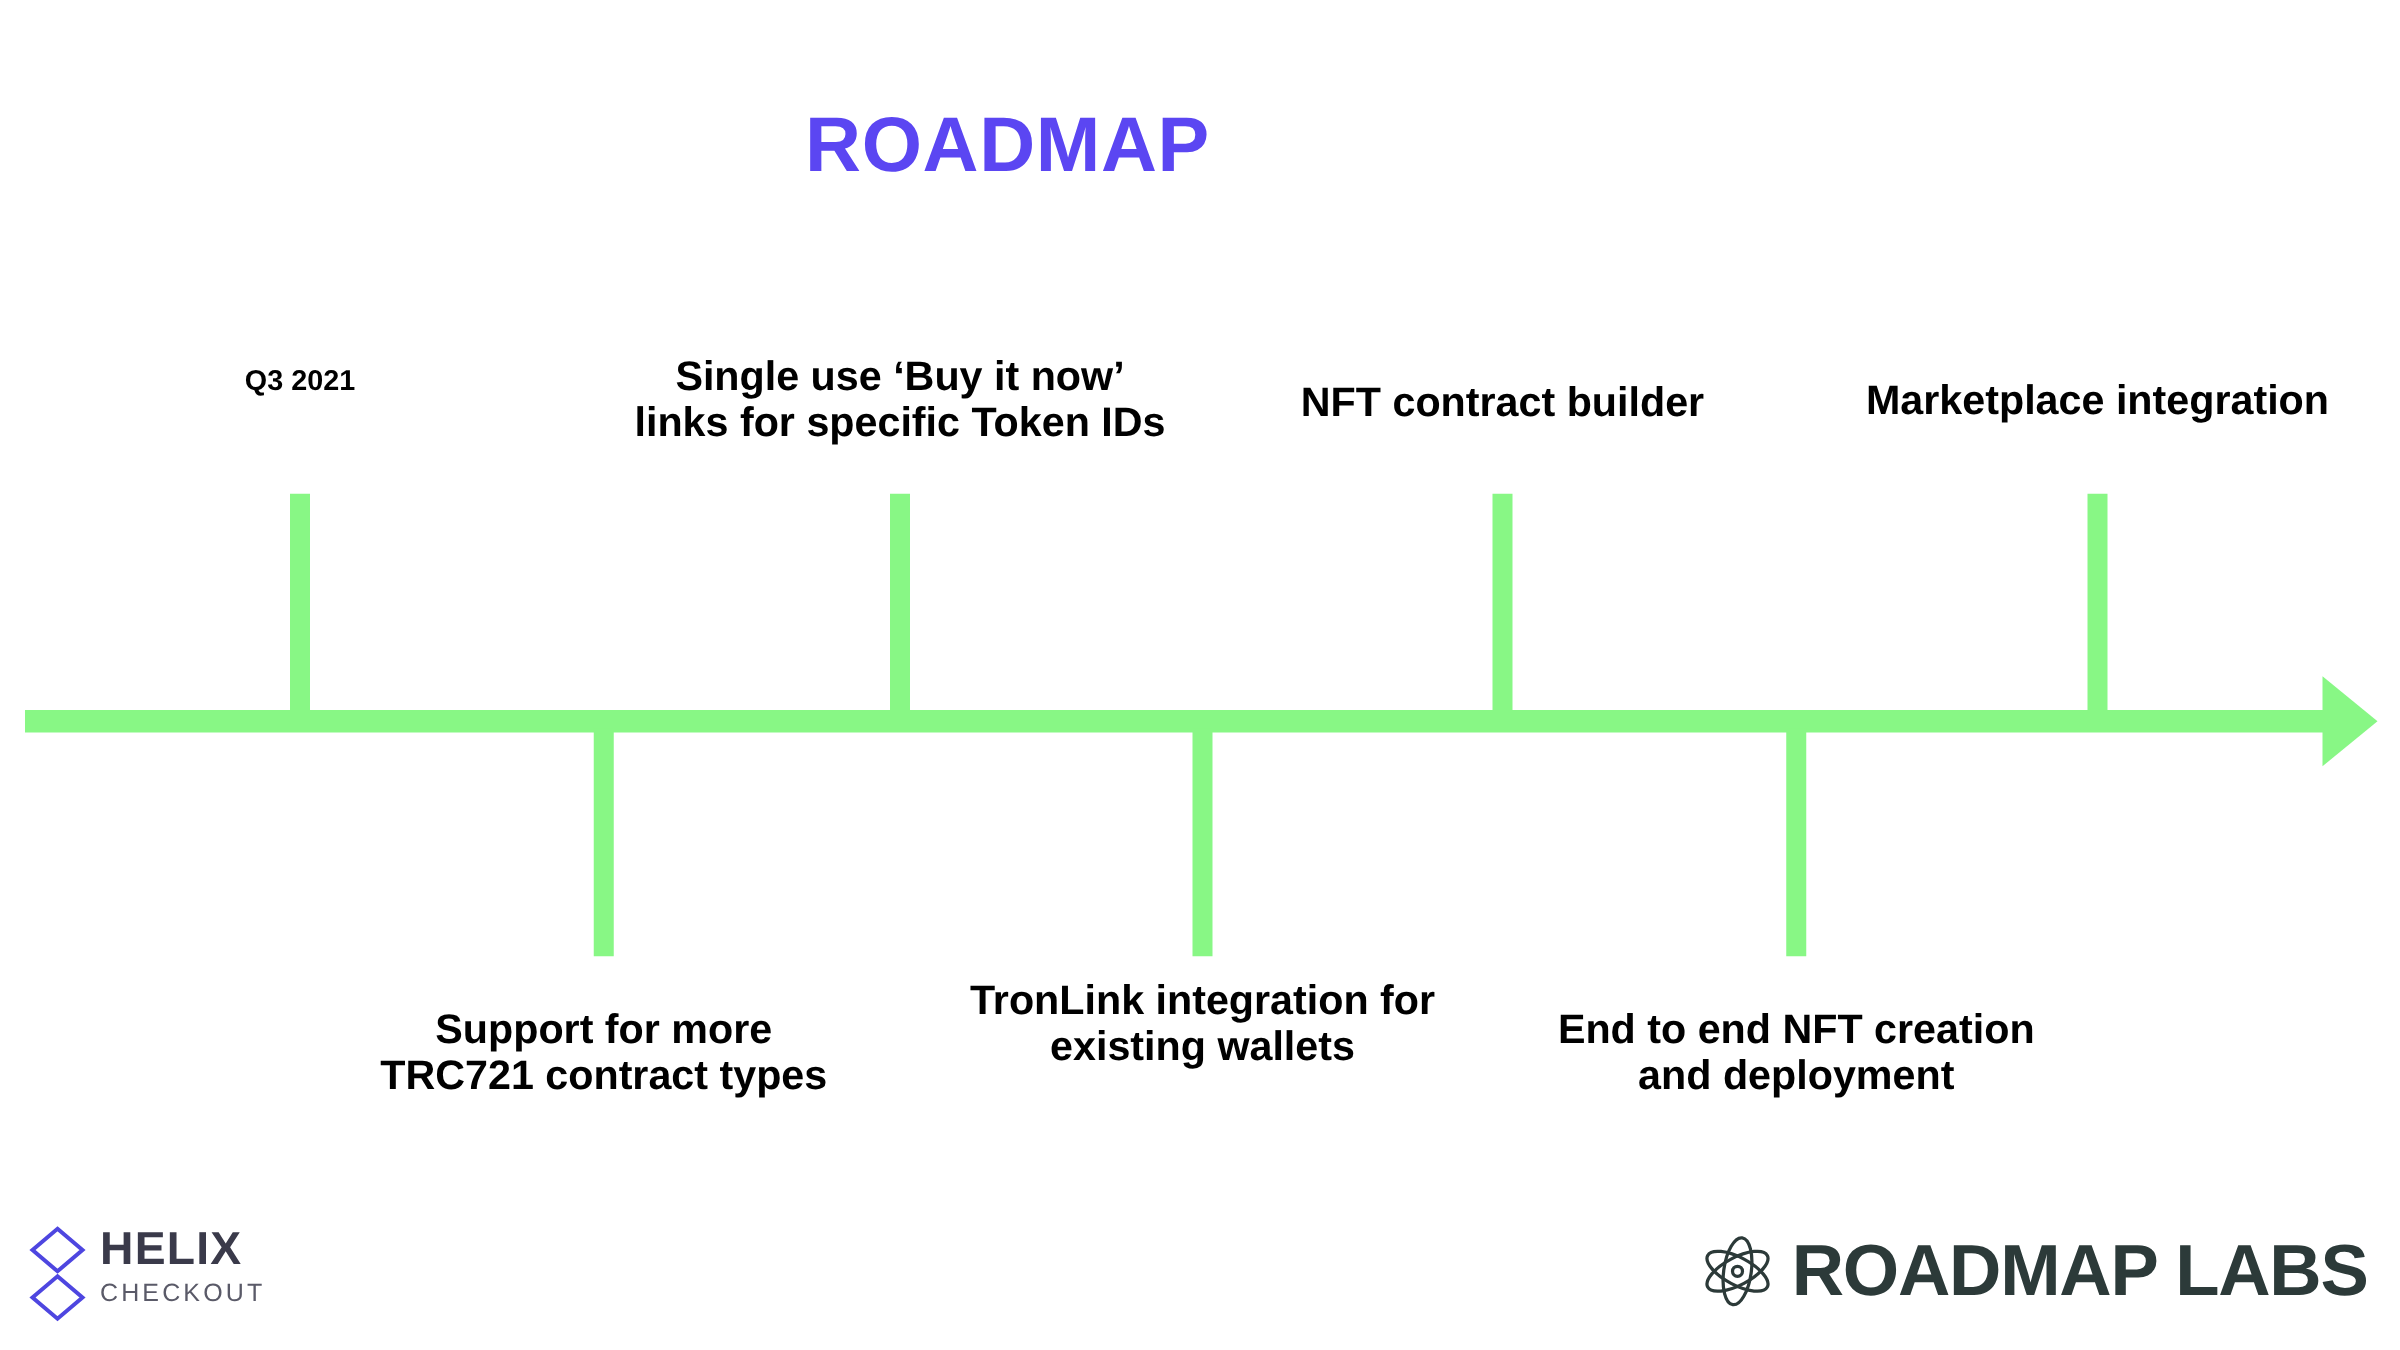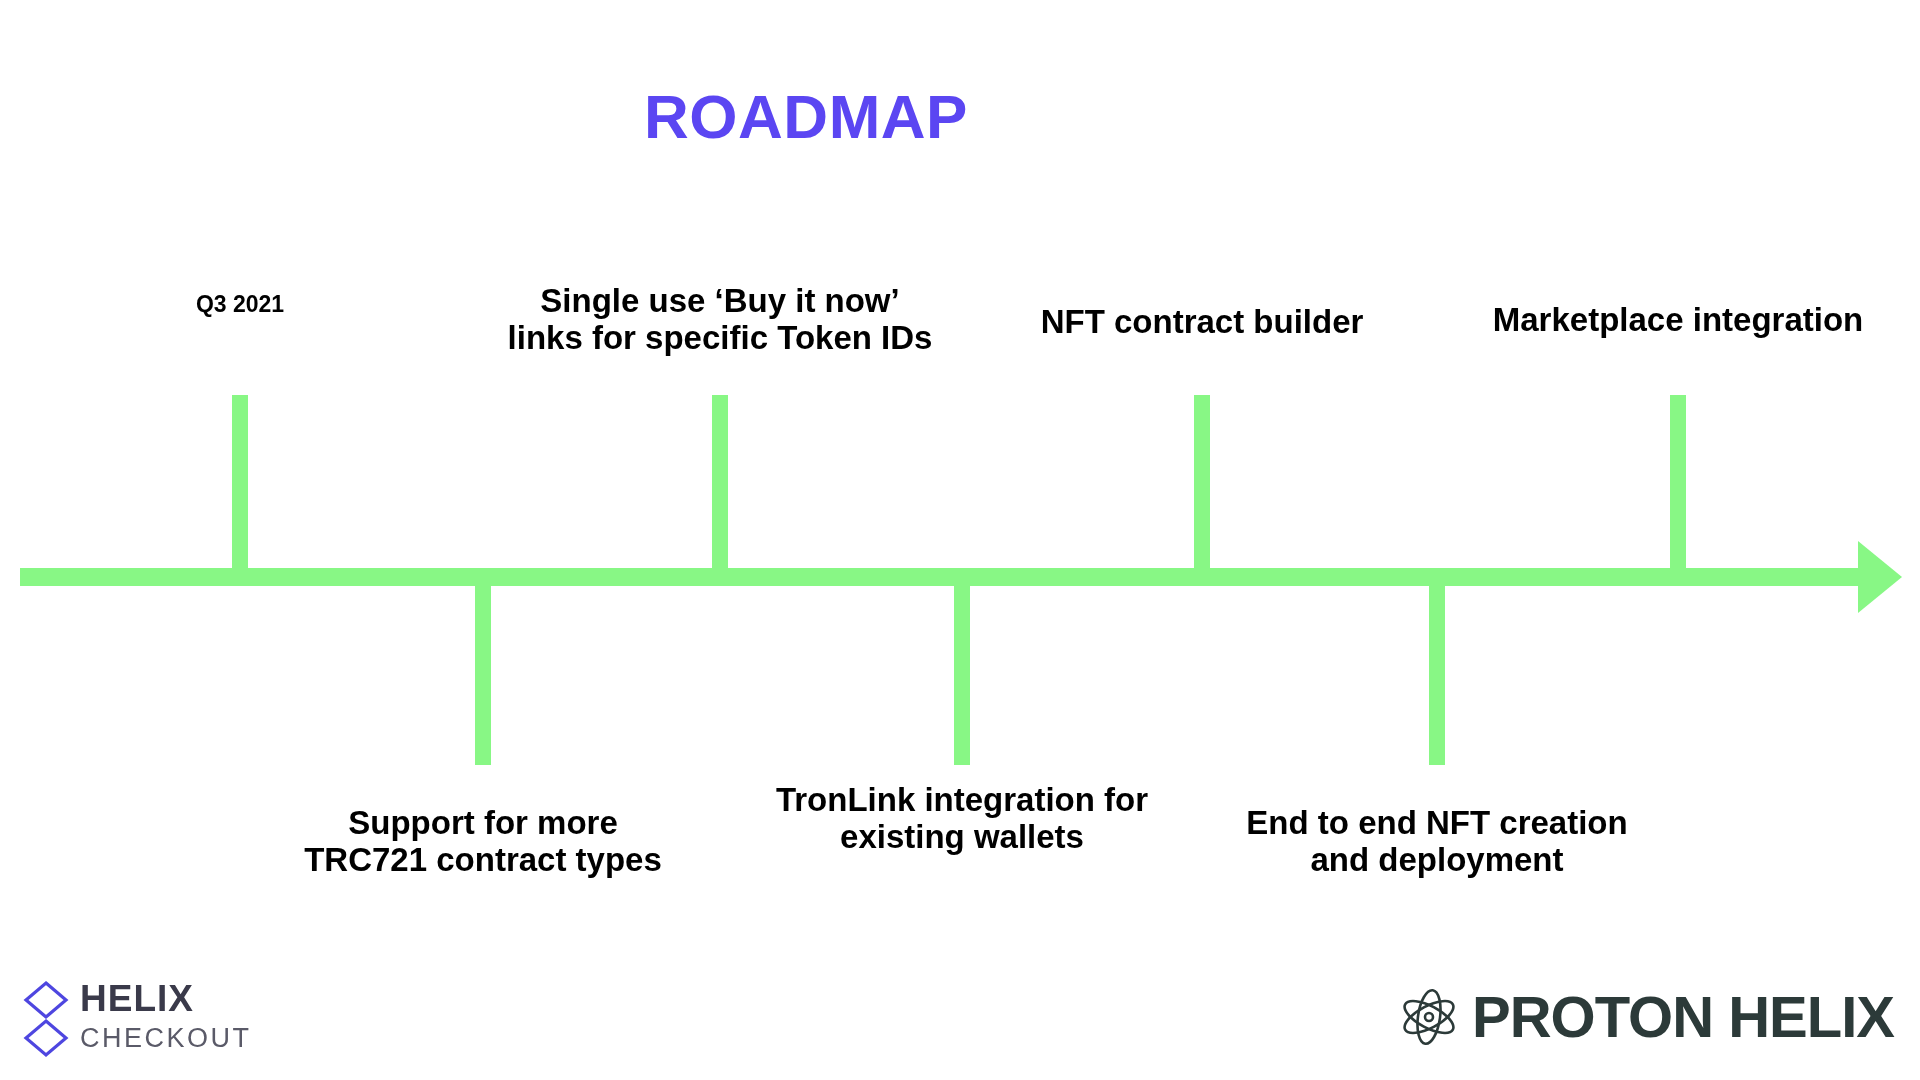--- a/index.html
+++ b/index.html
@@ -118,21 +118,21 @@
     font-family: "Liberation Sans", sans-serif;
     font-weight: bold;
     font-size: 37px;
     letter-spacing: 1px;
     color: #3A3A4A;
     line-height: 1;
   }
   .helix-tag {
     font-family: "Liberation Sans", sans-serif;
     font-weight: normal;
-    font-size: 27px;
+    font-size: 20px;
     letter-spacing: 2.5px;
     color: #5A5A68;
     line-height: 1;
     margin-top: 8px;
   }
 
   
   .proton-logo {
     position: absolute;
     right: 26px;
@@ -223,14 +223,14 @@
   <span class="proton-mark">
     <svg viewBox="0 0 62 58" width="62" height="58" xmlns="http://www.w3.org/2000/svg">
       <g fill="none" stroke="#2C3A39" stroke-width="2.6">
         <ellipse cx="31" cy="29" rx="27" ry="11" transform="rotate(-28 31 29)"></ellipse>
         <ellipse cx="31" cy="29" rx="27" ry="11" transform="rotate(28 31 29)"></ellipse>
         <ellipse cx="31" cy="29" rx="11" ry="27" transform="rotate(8 31 29)"></ellipse>
       </g>
       <circle cx="31" cy="29" r="4" fill="none" stroke="#2C3A39" stroke-width="2.6"></circle>
     </svg>
   </span>
-  <span class="proton-name">PROTON HELIX</span>
+  <span class="proton-name">ROADMAP LABS</span>
 </div>
 
 </body></html>

